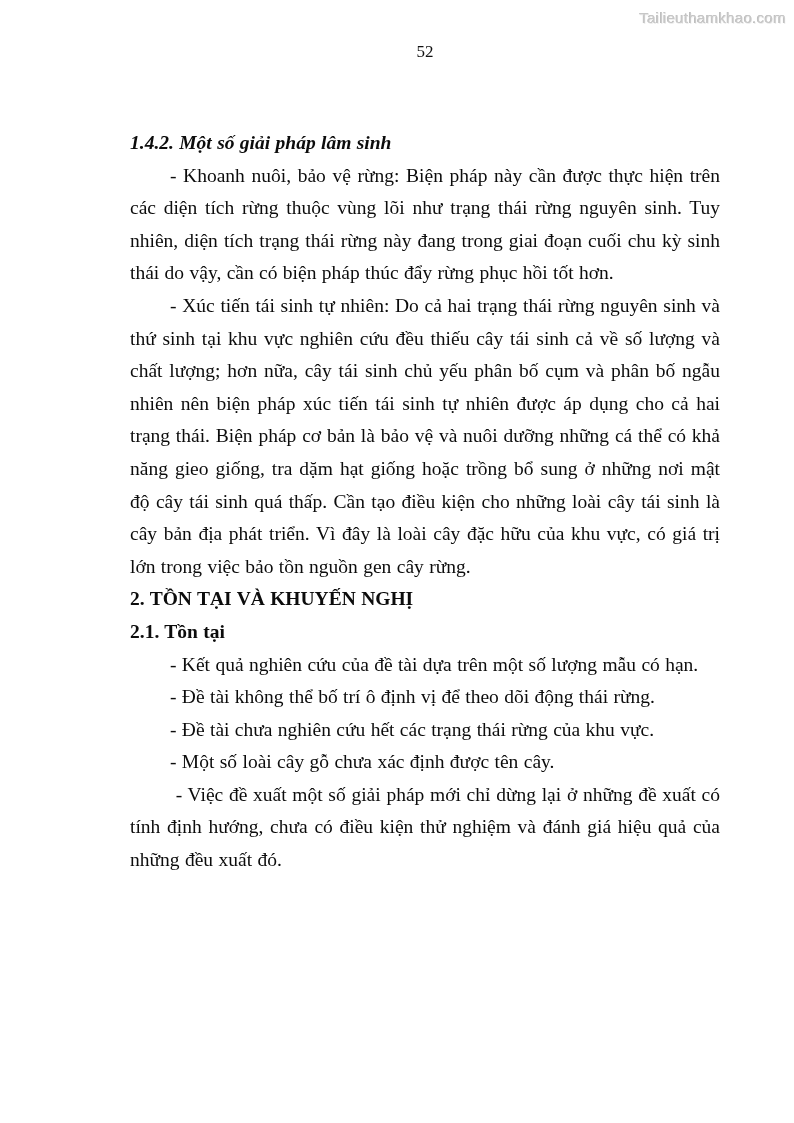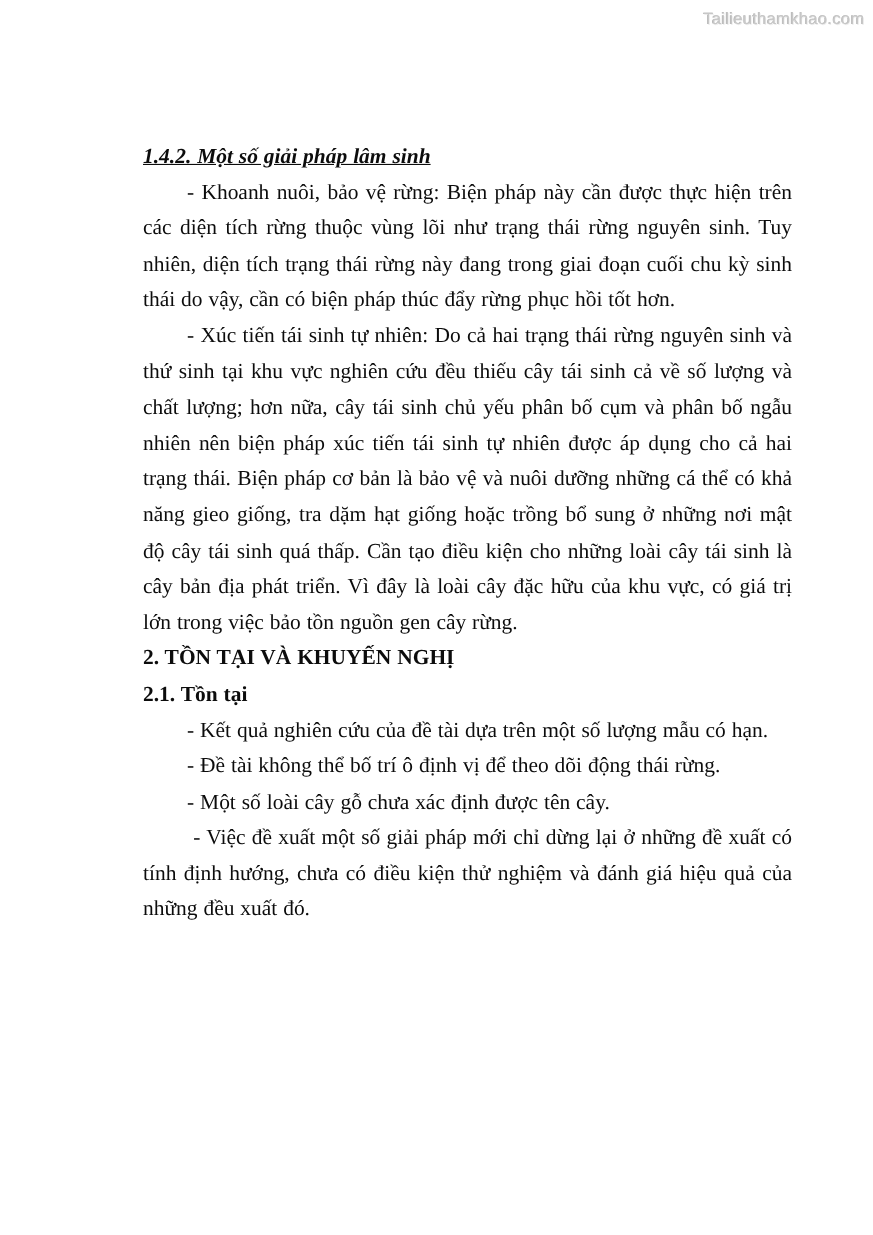--- a/index.html
+++ b/index.html
@@ -50,34 +50,35 @@
     text-indent: 40px;
     word-spacing: 0.5px;
   }
   .block.heading, .block.heading-italic {
     text-indent: 0;
     font-weight: bold;
     text-align: left;
   }
   .block.heading-italic {
     font-style: italic;
-    text-decoration: underline;
   }
 </style>
 </head>
 <body>
 
 <div class="page">
   <div class="watermark">Tailieuthamkhao.com</div>
 
+  <div class="page-number">52</div>
 
   <div class="document-body">
       <p class="block heading-italic">1.4.2. Một số giải pháp lâm sinh</p>
       <p class="block body">- Khoanh nuôi, bảo vệ rừng: Biện pháp này cần được thực hiện trên các diện tích rừng thuộc vùng lõi như trạng thái rừng nguyên sinh. Tuy nhiên, diện tích trạng thái rừng này đang trong giai đoạn cuối chu kỳ sinh thái do vậy, cần có biện pháp thúc đẩy rừng phục hồi tốt hơn.</p>
       <p class="block body">- Xúc tiến tái sinh tự nhiên: Do cả hai trạng thái rừng nguyên sinh và thứ sinh tại khu vực nghiên cứu đều thiếu cây tái sinh cả về số lượng và chất lượng; hơn nữa, cây tái sinh chủ yếu phân bố cụm và phân bố ngẫu nhiên nên biện pháp xúc tiến tái sinh tự nhiên được áp dụng cho cả hai trạng thái. Biện pháp cơ bản là bảo vệ và nuôi dưỡng những cá thể có khả năng gieo giống, tra dặm hạt giống hoặc trồng bổ sung ở những nơi mật độ cây tái sinh quá thấp. Cần tạo điều kiện cho những loài cây tái sinh là cây bản địa phát triển. Vì đây là loài cây đặc hữu của khu vực, có giá trị lớn trong việc bảo tồn nguồn gen cây rừng.</p>
       <p class="block heading">2. TỒN TẠI VÀ KHUYẾN NGHỊ</p>
       <p class="block heading">2.1. Tồn tại</p>
       <p class="block body">- Kết quả nghiên cứu của đề tài dựa trên một số lượng mẫu có hạn.</p>
       <p class="block body">- Đề tài không thể bố trí ô định vị để theo dõi động thái rừng.</p>
+      <p class="block body">- Đề tài chưa nghiên cứu hết các trạng thái rừng của khu vực.</p>
       <p class="block body">- Một số loài cây gỗ chưa xác định được tên cây.</p>
       <p class="block body">&nbsp;- Việc đề xuất một số giải pháp mới chỉ dừng lại ở những đề xuất có tính định hướng, chưa có điều kiện thử nghiệm và đánh giá hiệu quả của những đều xuất đó.</p>
     </div>
 </div>
 
 </body></html>

